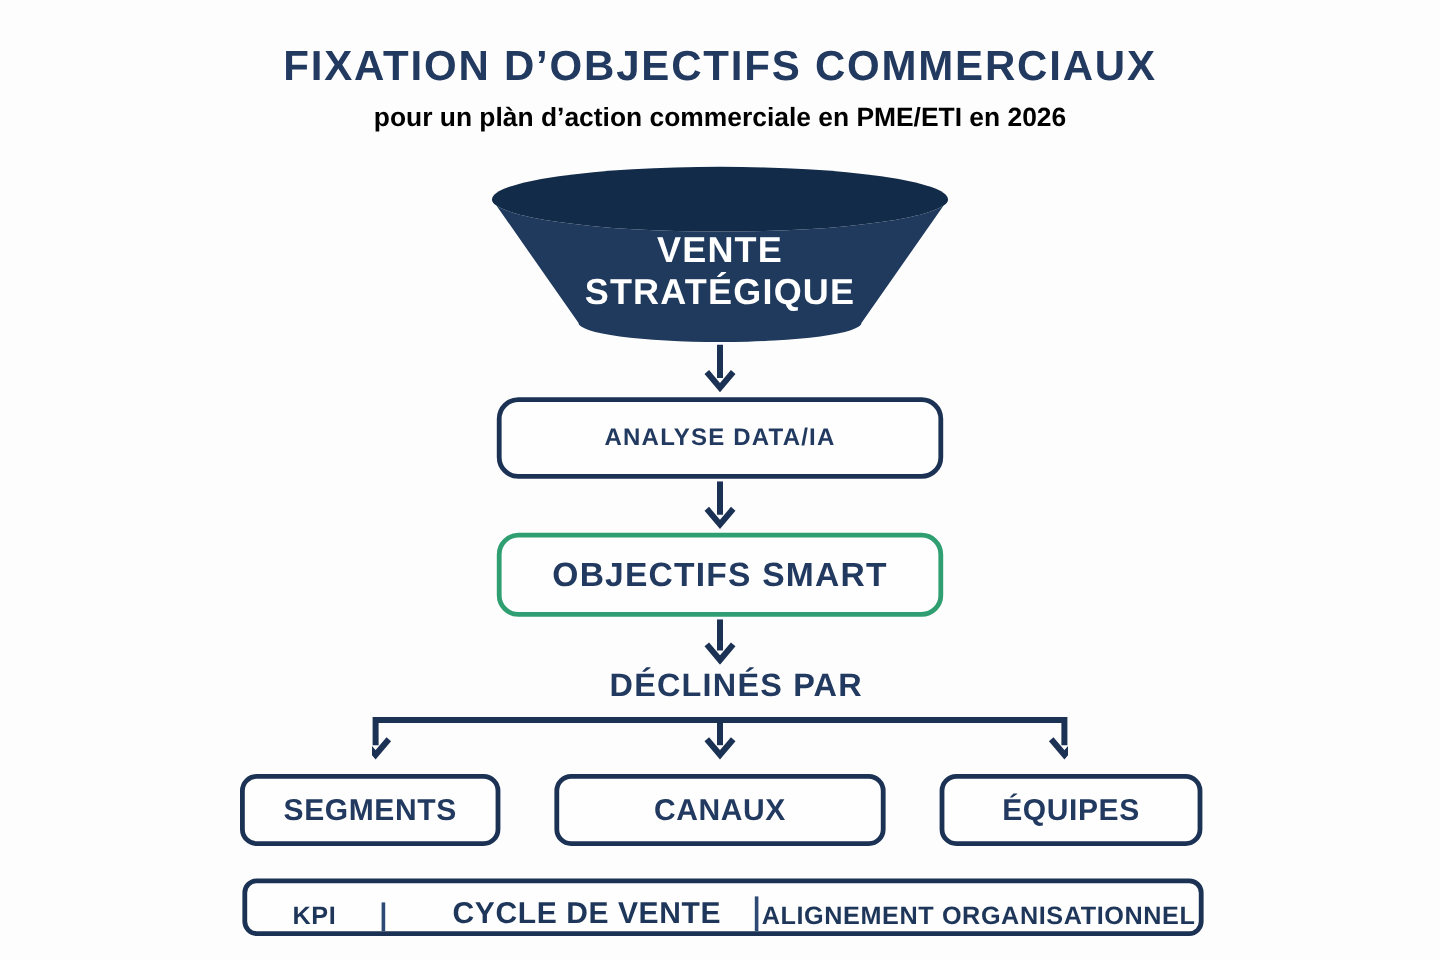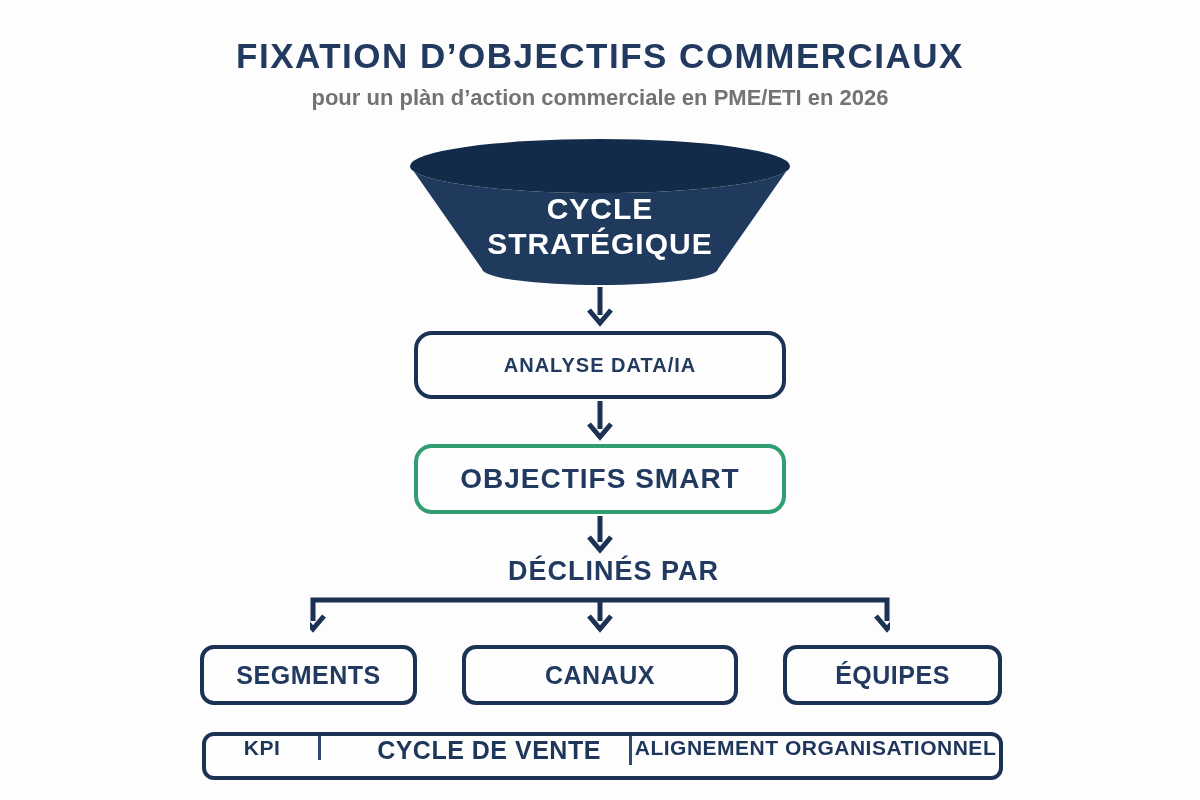--- a/index.html
+++ b/index.html
@@ -20,21 +20,21 @@
     left: 0; right: 0; top: 36px;
     font-size: 35px;
     font-weight: 800;
     letter-spacing: 1.5px;
     color: #223a60;
   }
   .subtitle {
     left: 0; right: 0; top: 85px;
     font-size: 22px;
     font-weight: 700;
-    color: #737373;
+    color: #000000;
   }
 
   .funnel-svg { left: 402px; top: 137px; width: 396px; height: 155px; }
   .funnel-label {
     left: 450px; top: 192px; width: 300px;
     color: #ffffff;
     font-size: 30px;
     font-weight: 800;
     letter-spacing: 1px;
     line-height: 1.15;
@@ -66,21 +66,21 @@
   .box-segments { left: 200px; top: 645px; width: 217px; height: 60px; }
   .box-canaux   { left: 462px; top: 645px; width: 276px; height: 60px; }
   .box-equipes  { left: 783px; top: 645px; width: 219px; height: 60px; }
 
   .footer-bar {
     left: 202px; top: 732px; width: 801px; height: 48px;
     background: #fefefe;
     border: 4px solid #1b3254;
     border-radius: 12px;
     display: flex;
-    align-items: flex-start;
+    align-items: flex-end;
   }
   .footer-cell {
     display: flex;
     align-items: center;
     justify-content: center;
     font-weight: 800;
     color: #1e3659;
     letter-spacing: 0.5px;
   }
   .footer-cell-kpi   { width: 115px; border-right: 3px solid #2c4a74; font-size: 21px; }
@@ -99,21 +99,21 @@
 
 <div id="canvas">
 
   <div class="abs title center-text">FIXATION D’OBJECTIFS COMMERCIAUX</div>
   <div class="abs subtitle center-text">pour un plàn d’action commerciale en PME/ETI en 2026</div>
 
   <svg class="abs funnel-svg" viewBox="0 0 396 155" aria-hidden="true">
     <path d="M8,29 A190,27 0 0 0 388,29 L316,132 A118,16 0 0 1 80,132 Z" fill="#1f3a5d"></path>
     <ellipse cx="198" cy="29" rx="190" ry="27" fill="#122b49"></ellipse>
   </svg>
-  <div class="abs funnel-label">CYCLE STRATÉGIQUE</div>
+  <div class="abs funnel-label">VENTE STRATÉGIQUE</div>
 
   <svg class="abs arrow-svg arrow-1" viewBox="0 0 28 40" aria-hidden="true">
     <line x1="14" y1="0" x2="14" y2="28" stroke="#1b3254" stroke-width="5"></line>
     <polyline points="3,23 14,36 25,23" fill="none" stroke="#1b3254" stroke-width="5" stroke-linejoin="miter"></polyline>
   </svg>
 
   <div class="abs node-box box-analyse">
     <span>ANALYSE DATA/IA</span>
   </div>
 

